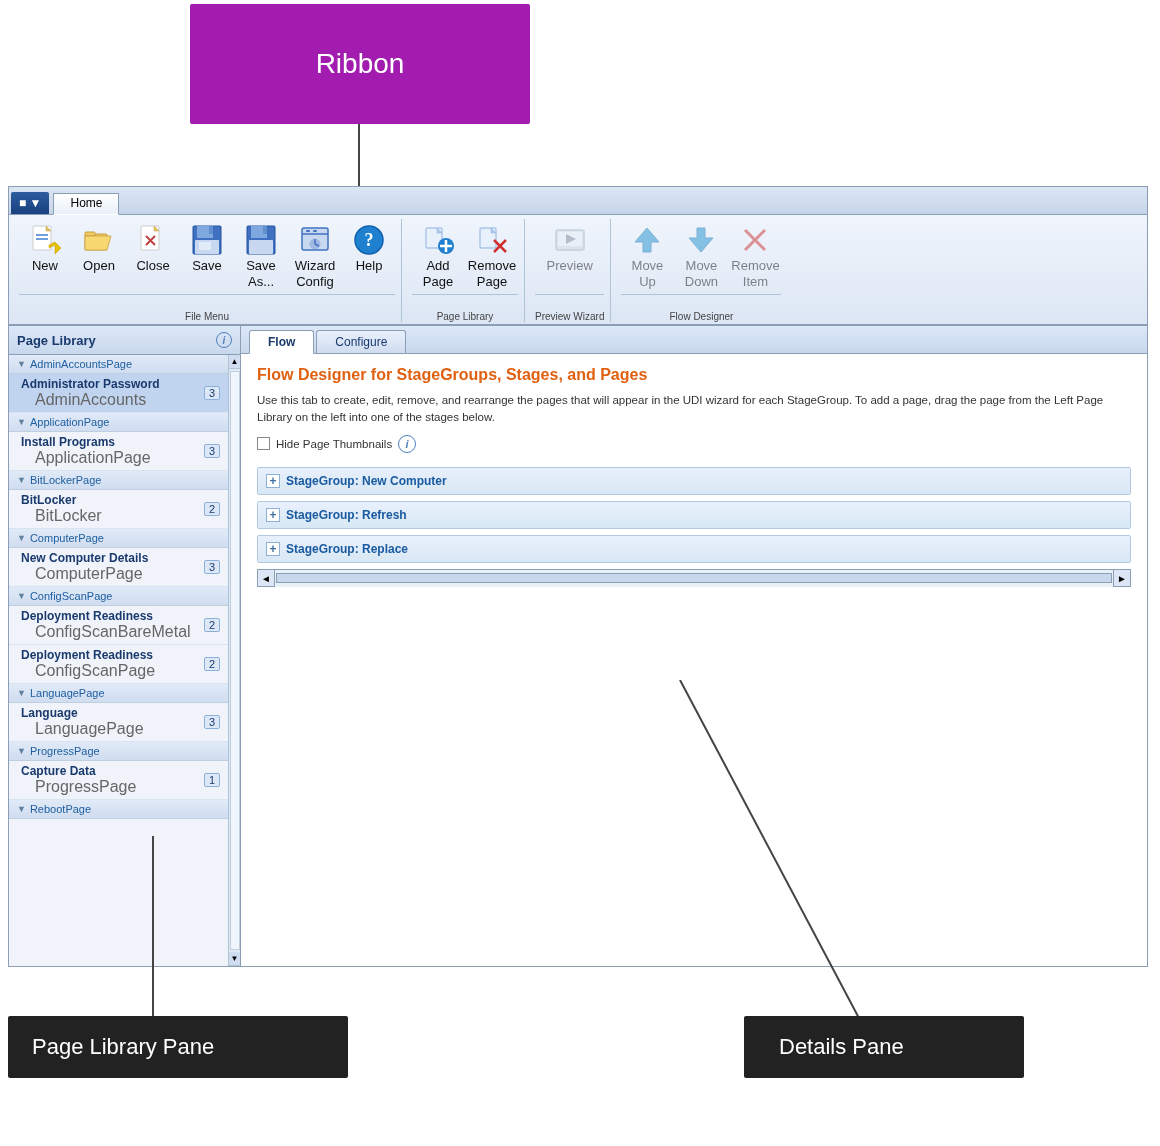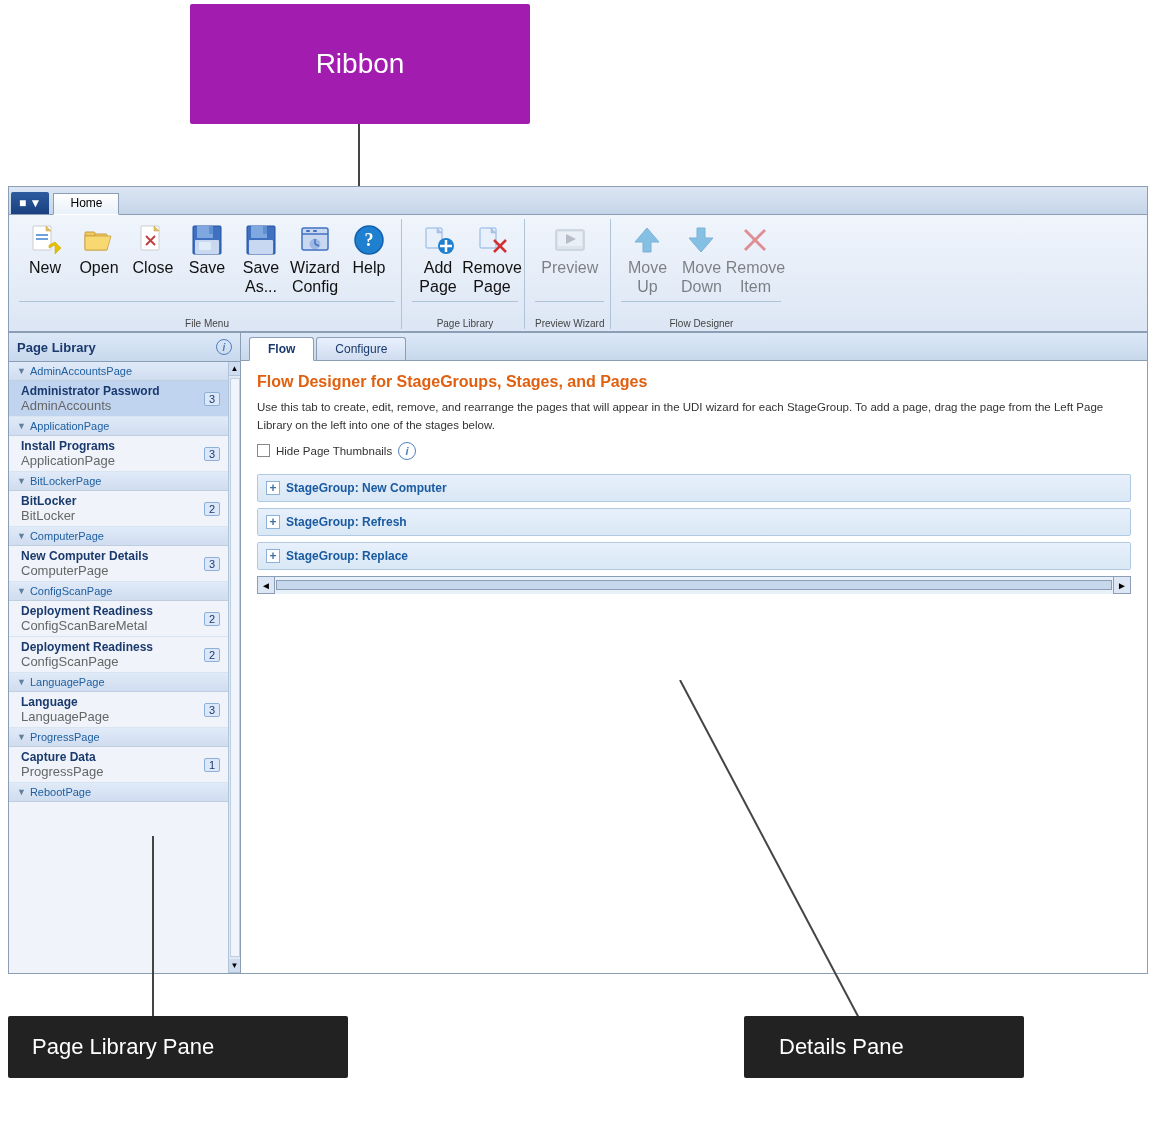--- a/index.html
+++ b/index.html
@@ -141,21 +141,21 @@
       width: 32px;
       height: 32px;
       margin-bottom: 2px;
       display: flex;
       align-items: center;
       justify-content: center;
       font-size: 22px;
     }
 
     .ribbon-label {
-      font-size: 16px;
+      font-size: 13px;
       line-height: 1.2;
       text-align: center;
       color: #111;
     }
 
     .ribbon-group-label {
       font-size: 10px;
       color: #444;
       margin-top: 2px;
       border-top: 1px solid #b0c4d8;
@@ -244,23 +244,24 @@
     }
 
     .sidebar-item-text { flex: 1; }
     .sidebar-item-name {
       font-size: 12px;
       font-weight: bold;
       color: #1a3a6e;
       display: block;
     }
     .sidebar-item-sub {
-      font-size: 13px;
+      font-size: 16px;
       color: #666;
       display: block;
+      margin-left: 14px;
     }
     .sidebar-item-badge {
       background: #dce8f8;
       border: 1px solid #8cb0d8;
       border-radius: 2px;
       font-size: 11px;
       color: #1a3a6e;
       padding: 0 4px;
       min-width: 16px;
       text-align: center;

